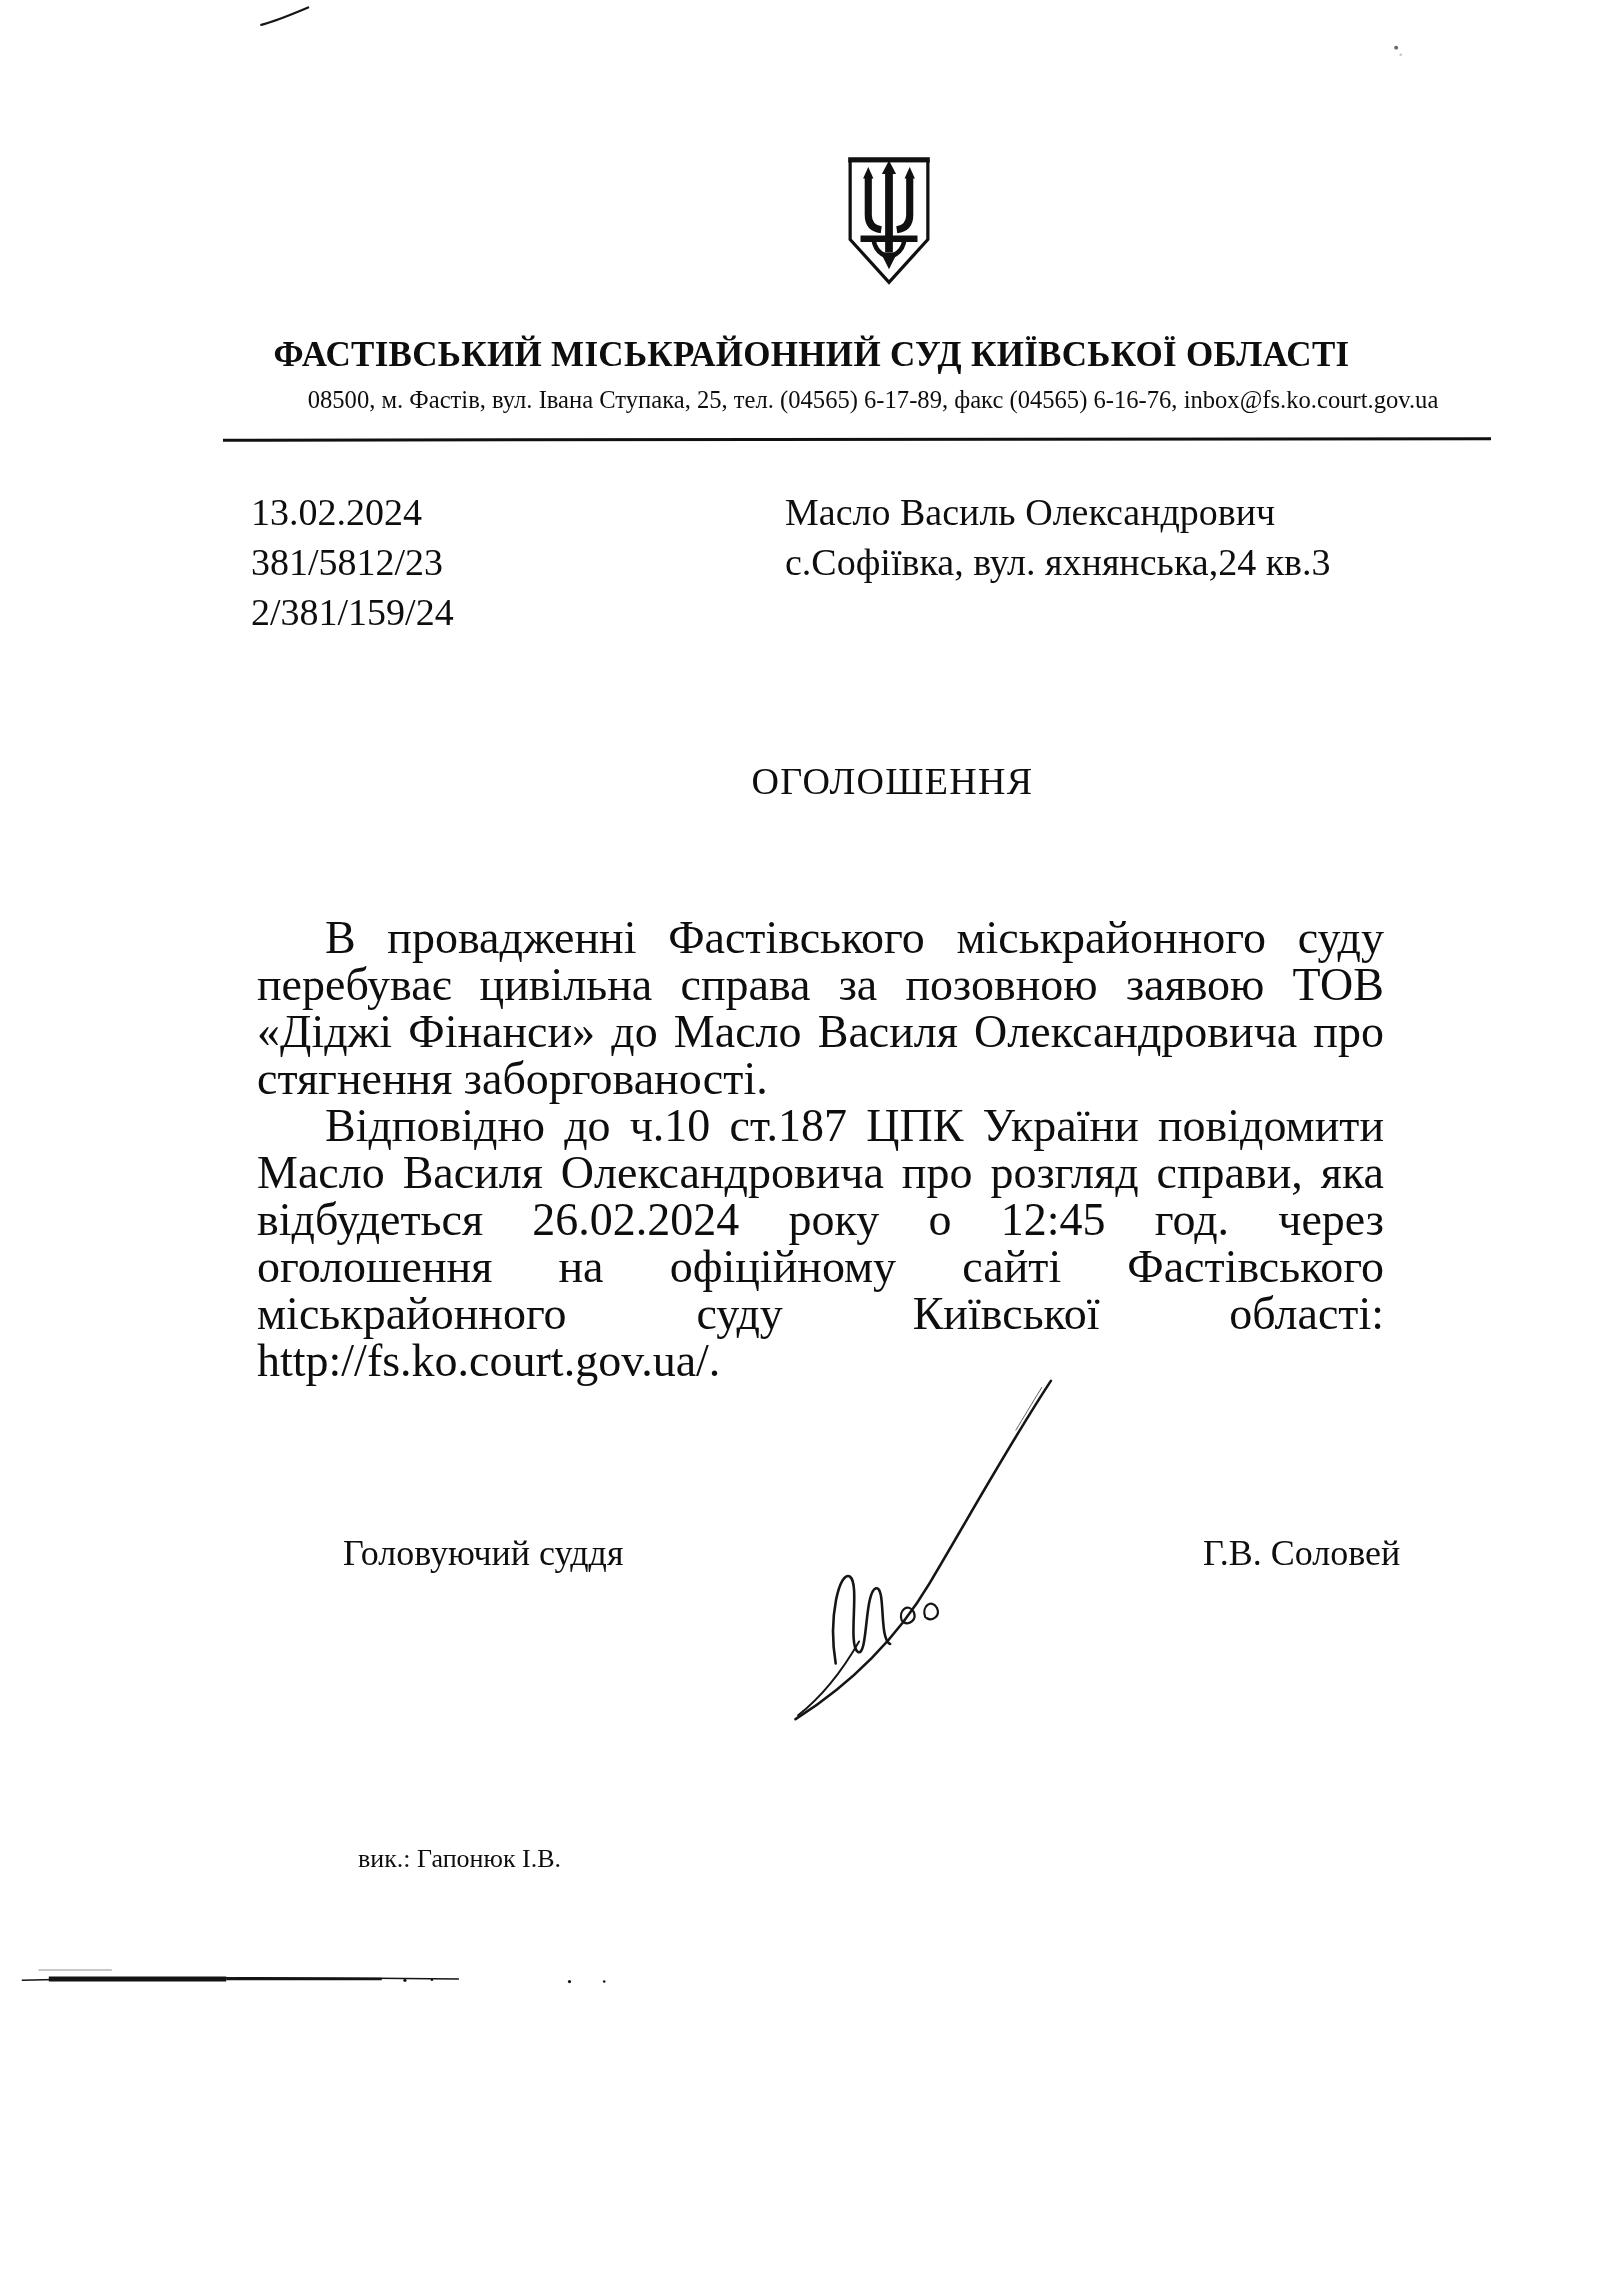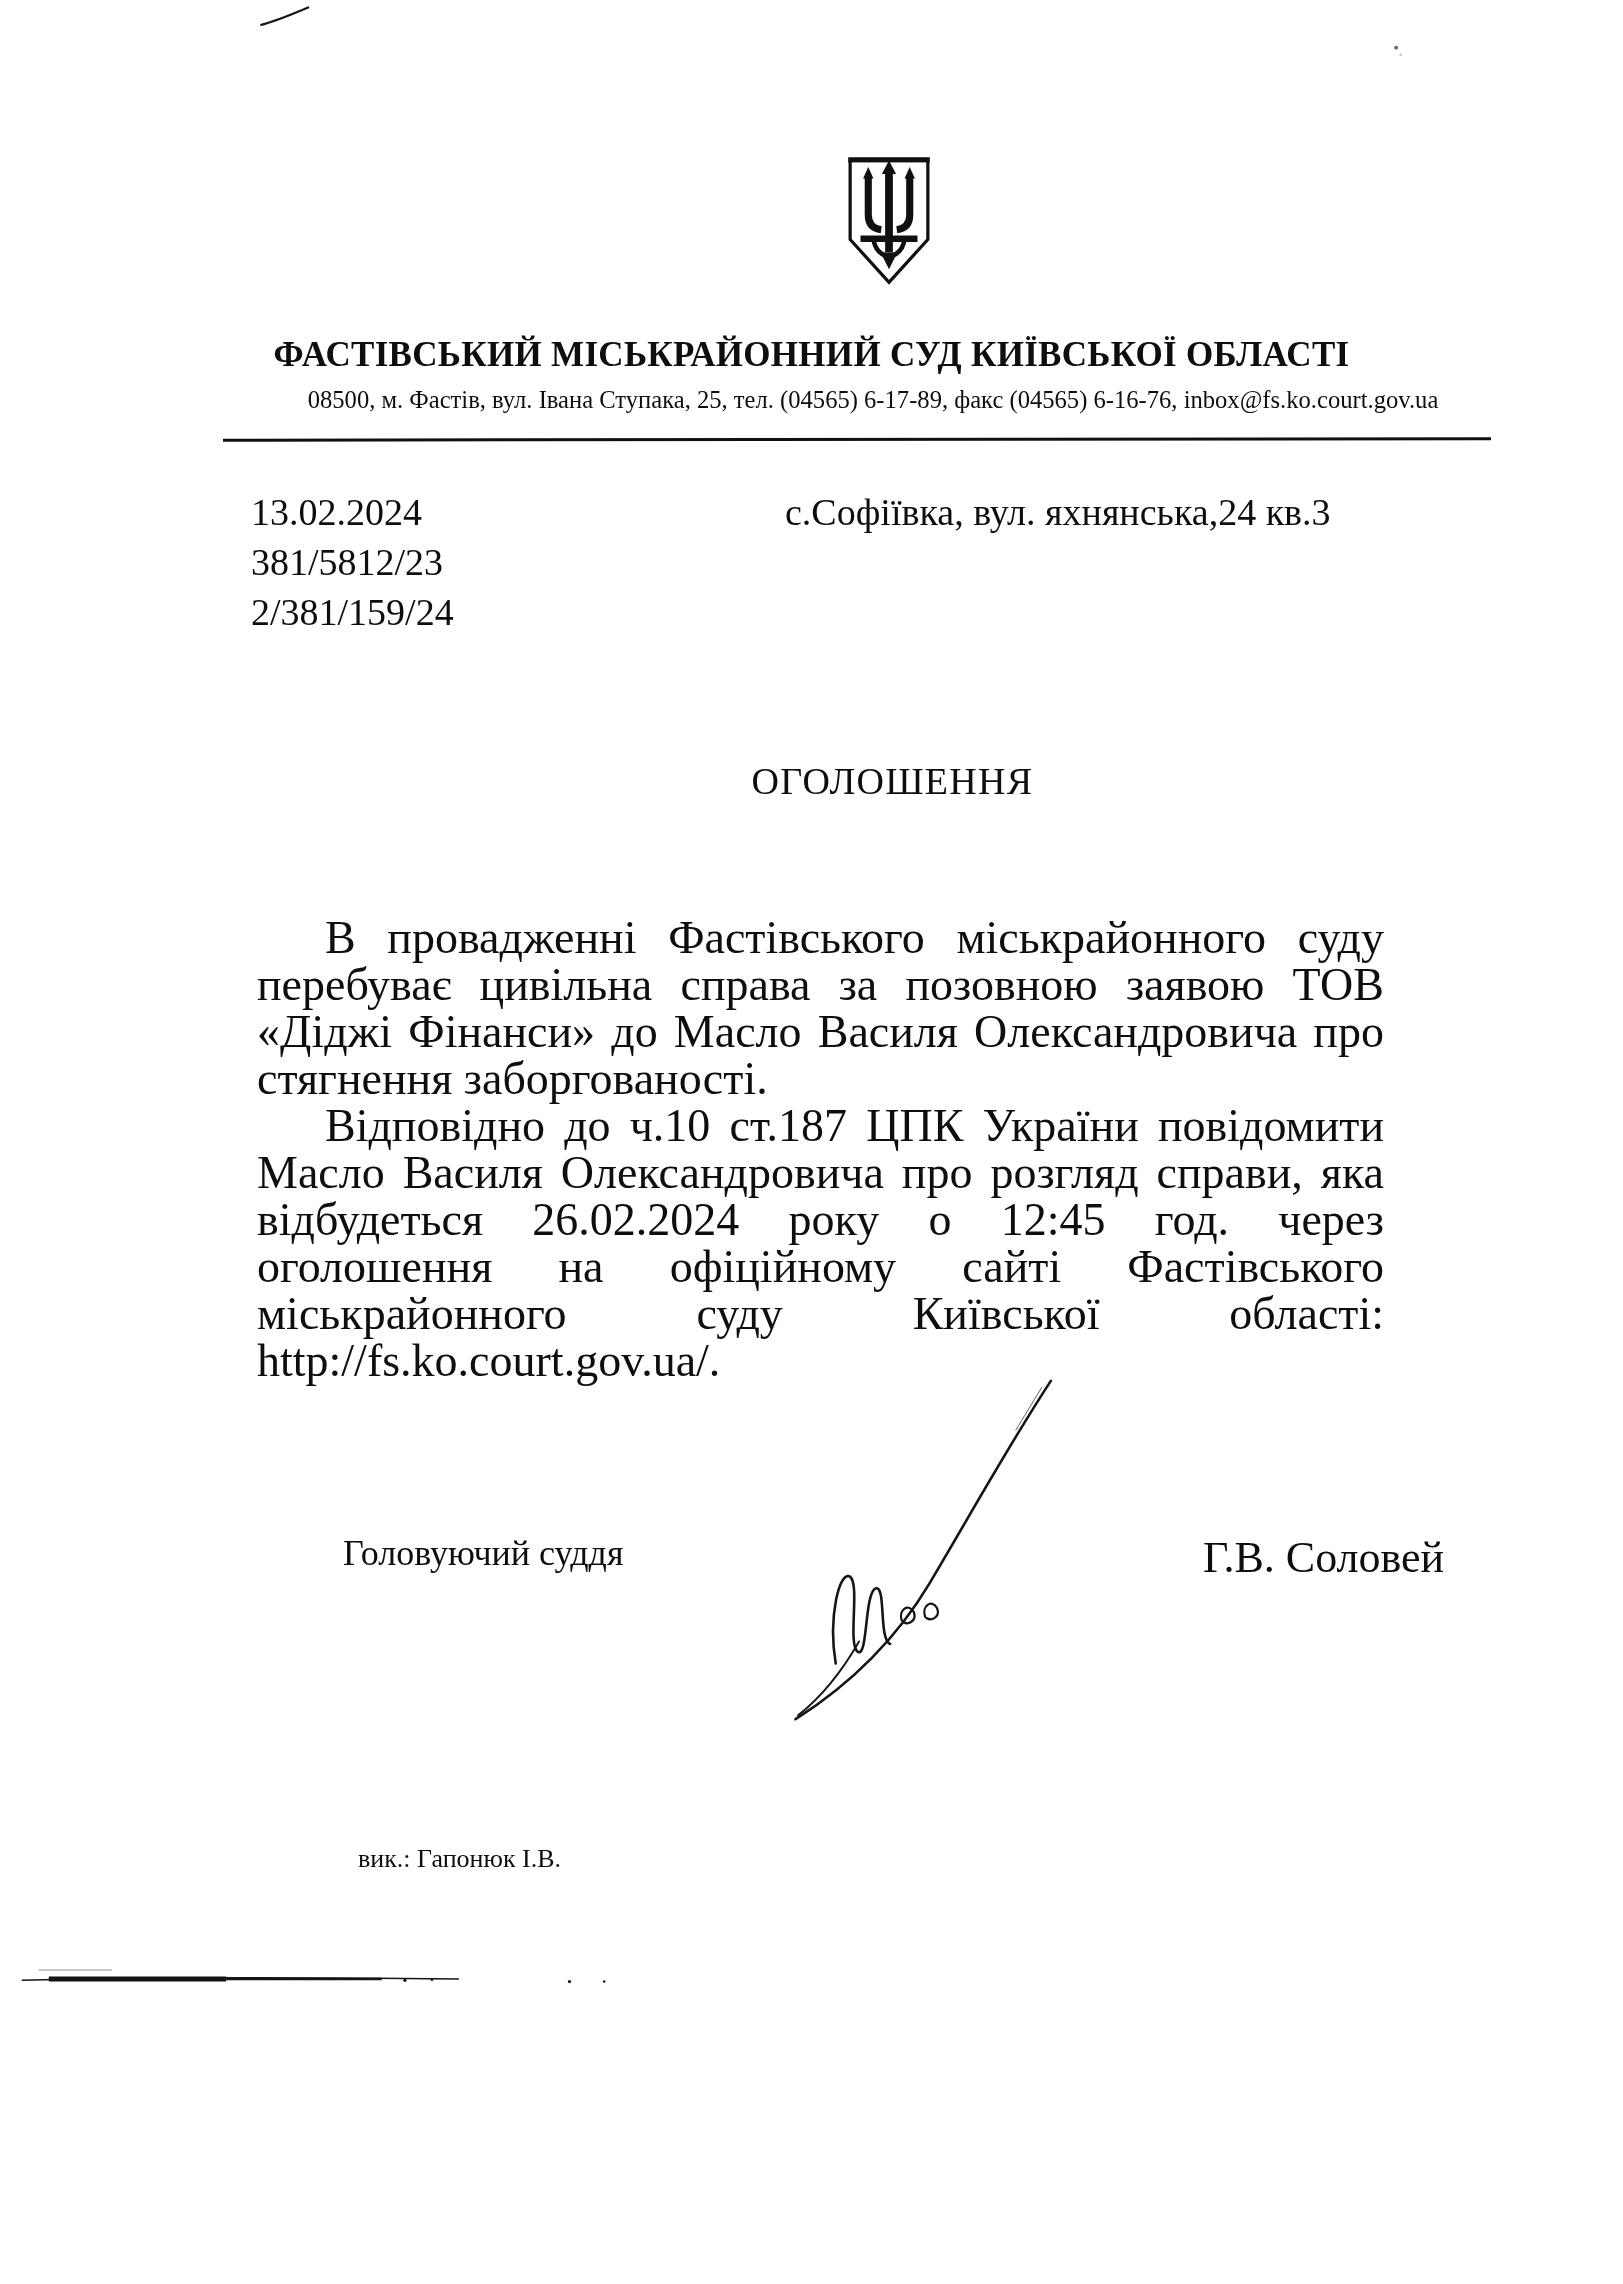--- a/index.html
+++ b/index.html
@@ -51,21 +51,21 @@
   
   .body-text {
     left: 257px; top: 914px; width: 1127px;
     font-size: 46px; line-height: 47px;
     text-align: justify;
   }
   .body-text p { margin: 0; text-indent: 68px; }
 
   
   .sig-role { left: 343px; top: 1532px; font-size: 36px; white-space: nowrap; }
-  .sig-name { left: 1203px; top: 1532px; font-size: 44px; white-space: nowrap; font-family: Liberation Serif, serif; }
+  .sig-name { left: 1203px; top: 1532px; font-size: 36px; white-space: nowrap; font-family: Liberation Serif, serif; }
   .sig-scrawl { left: 732px; top: 1364px; width: 350px; height: 363px; }
 
   
   .executor { left: 342px; top: 1844px; font-size: 26px; white-space: nowrap; margin-left: 16px; }
 
   
   .pen-stroke { left: 258px; top: 2.6px; width: 54px; height: 27px; }
   .speck { left: 1391px; top: 43px; width: 14.2px; height: 17px; }
   .edge-artifact { left: 0; bottom: 0; width: 635px; height: 27px; }
 </style>
@@ -108,20 +108,21 @@
     <div class="abs header-rule"></div>
   </div>
 
   <div class="abs case-numbers">
     <div class="meta-line">13.02.2024</div>
     <div class="meta-line">381/5812/23</div>
     <div class="meta-line">2/381/159/24</div>
   </div>
 
   <div class="abs recipient">
+    <div class="meta-line">Масло Василь Олександрович</div>
     <div class="meta-line">с.Софіївка, вул. яхнянська,24 кв.3</div>
   </div>
 
   <div class="abs doc-title">ОГОЛОШЕННЯ</div>
 
   <div class="abs body-text">
     <p>В провадженні Фастівського міськрайонного суду перебуває цивільна справа за позовною заявою ТОВ «Діджі Фінанси» до Масло Василя Олександровича про стягнення заборгованості.</p>
     <p>Відповідно до ч.10 ст.187 ЦПК України повідомити Масло Василя Олександровича про розгляд справи, яка відбудеться 26.02.2024 року о 12:45 год. через оголошення на офіційному сайті Фастівського міськрайонного суду Київської області: http://fs.ko.court.gov.ua/.</p>
   </div>
 

